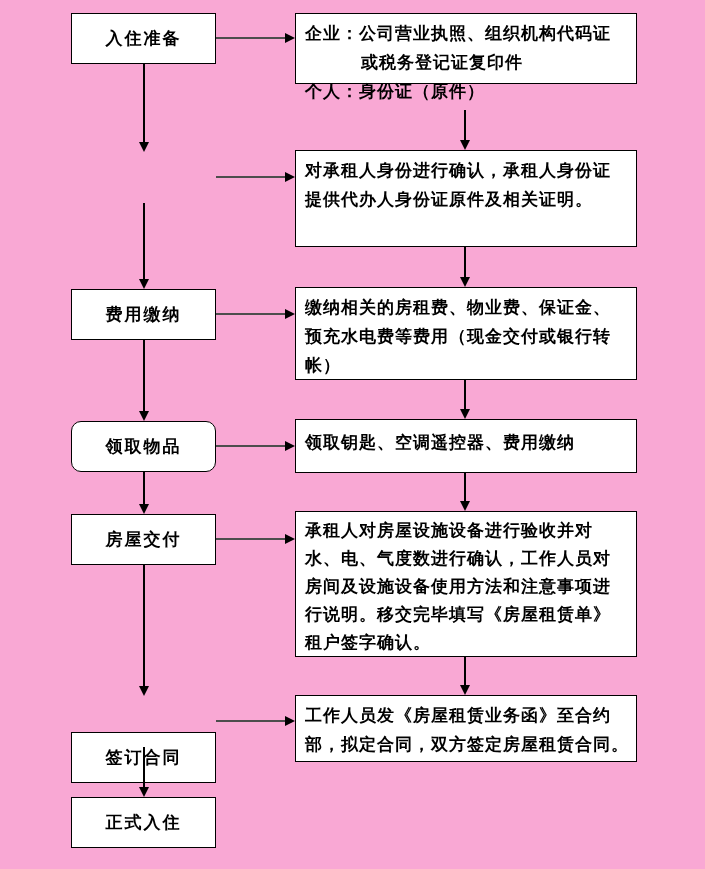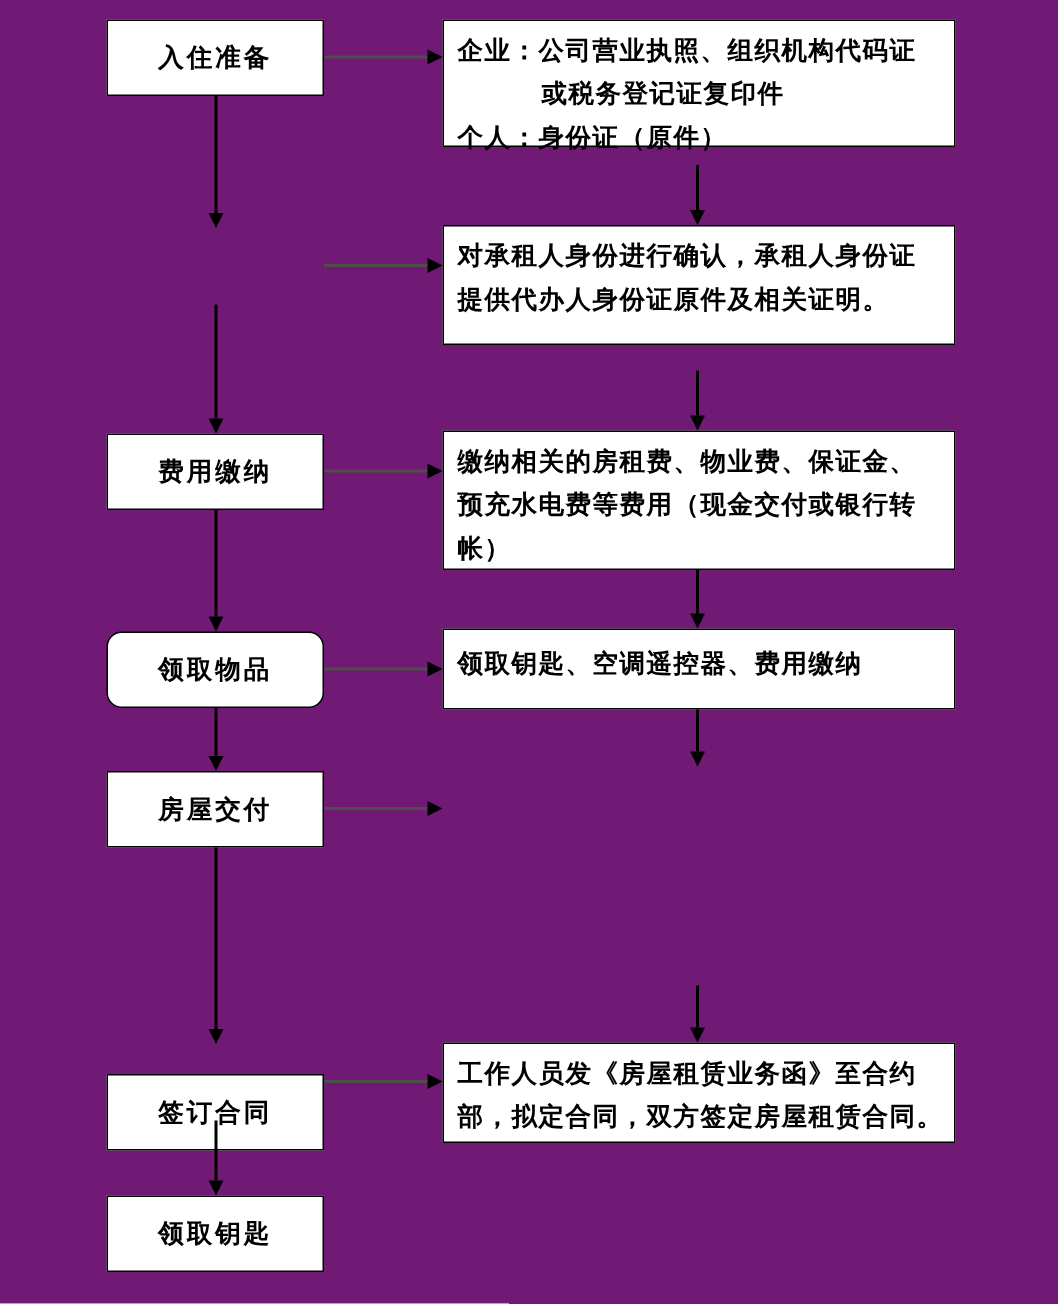--- a/index.html
+++ b/index.html
@@ -5,21 +5,21 @@
   html, body {
     margin: 0;
     padding: 0;
     background: #ffffff;
   }
   * { box-sizing: border-box; }
   .canvas {
     position: relative;
     width: 705px;
     height: 869px;
-    background: #701a75;
+    background: #f9a8d4;
     font-family: "Liberation Sans", sans-serif;
     color: #000000;
   }
   .step-box {
     position: absolute;
     left: 71px;
     width: 145px;
     height: 51px;
     border: 1.5px solid #000000;
     background: #ffffff;
@@ -74,29 +74,29 @@
   }
 </style>
 </head>
 <body>
 
 <div class="canvas">
 
   <div class="step-box" style="top:13px;">
     <span>入住准备</span>
   </div>
-  <div class="detail-box" style="top:13px;height:85px;">
+  <div class="detail-box" style="top:13px;height:71px;">
     <div class="detail-line">企业：公司营业执照、组织机构代码证</div>
     <div class="detail-line indent">或税务登记证复印件</div>
     <div class="detail-line">个人：身份证（原件）</div>
   </div>
   <div class="h-shaft" style="left:216px;top:37px;width:70px;"></div>
   <div class="h-head" style="left:285px;top:33px;"></div>
 
-  <div class="detail-box" style="top:150px;height:80px;">
+  <div class="detail-box" style="top:150px;height:97px;">
     <div class="detail-line">对承租人身份进行确认，承租人身份证</div>
     <div class="detail-line">提供代办人身份证原件及相关证明。</div>
   </div>
   <div class="h-shaft" style="left:216px;top:176px;width:70px;"></div>
   <div class="h-head" style="left:285px;top:172px;"></div>
 
   <div class="step-box" style="top:289px;justify-content:center;">
     <span>费用缴纳</span>
   </div>
   <div class="detail-box" style="top:287px;height:93px;">
@@ -112,35 +112,42 @@
   </div>
   <div class="detail-box" style="top:419px;height:54px;">
     <div class="detail-line" style="margin-top:3px;">领取钥匙、空调遥控器、费用缴纳</div>
   </div>
   <div class="h-shaft" style="left:216px;top:445px;width:70px;"></div>
   <div class="h-head" style="left:285px;top:441px;"></div>
 
   <div class="step-box" style="top:514px;">
     <span>房屋交付</span>
   </div>
+  <div class="detail-box tight" style="top:511px;height:146px;">
+    <div class="detail-line">承租人对房屋设施设备进行验收并对</div>
+    <div class="detail-line">水、电、气度数进行确认，工作人员对</div>
+    <div class="detail-line">房间及设施设备使用方法和注意事项进</div>
+    <div class="detail-line">行说明。移交完毕填写《房屋租赁单》</div>
+    <div class="detail-line">租户签字确认。</div>
+  </div>
   <div class="h-shaft" style="left:216px;top:538px;width:70px;"></div>
   <div class="h-head" style="left:285px;top:534px;"></div>
 
-  <div class="step-box" style="top:716px;align-items:center;">
+  <div class="step-box" style="top:732px;align-items:center;">
     <span>签订合同</span>
   </div>
   <div class="detail-box" style="top:695px;height:67px;">
     <div class="detail-line">工作人员发《房屋租赁业务函》至合约</div>
     <div class="detail-line">部，拟定合同，双方签定房屋租赁合同。</div>
   </div>
   <div class="h-shaft" style="left:216px;top:720px;width:70px;"></div>
   <div class="h-head" style="left:285px;top:716px;"></div>
 
   <div class="step-box" style="top:797px;">
-    <span>领取钥匙</span>
+    <span>正式入住</span>
   </div>
 
   <div class="v-shaft" style="left:143px;top:64px;height:78px;"></div>
   <div class="v-head" style="left:139px;top:142px;"></div>
 
   <div class="v-shaft" style="left:143px;top:203px;height:76px;"></div>
   <div class="v-head" style="left:139px;top:279px;"></div>
 
   <div class="v-shaft" style="left:143px;top:340px;height:71px;"></div>
   <div class="v-head" style="left:139px;top:411px;"></div>

